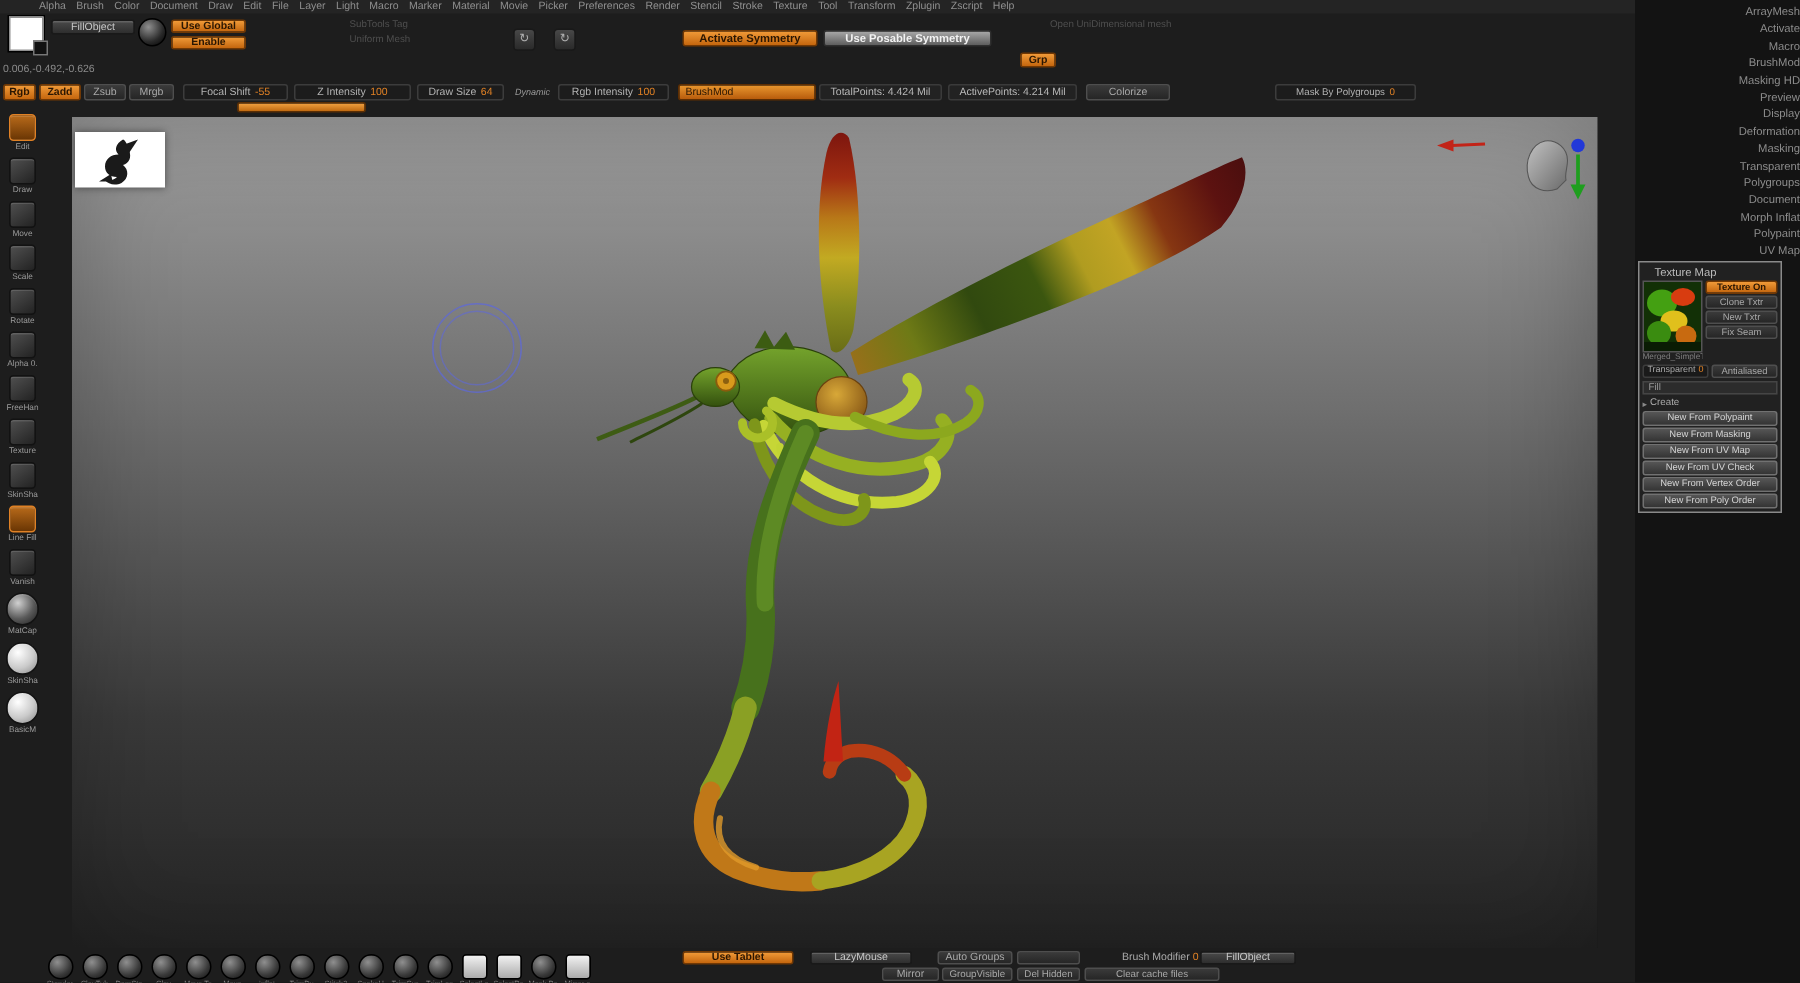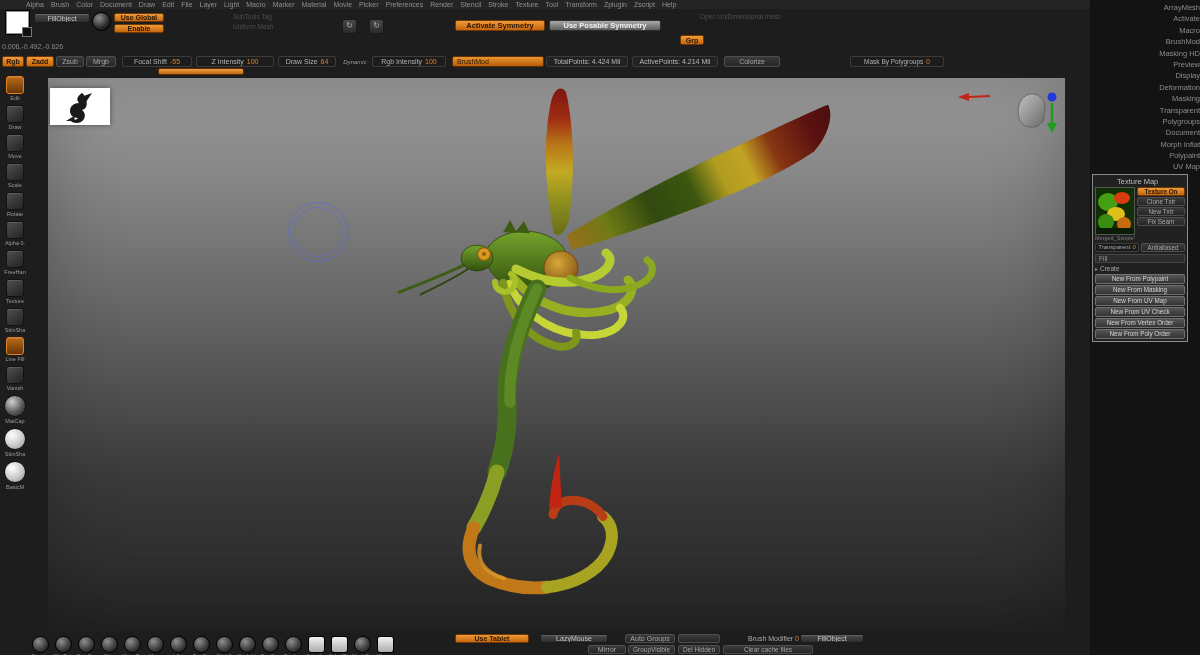--- a/index.html
+++ b/index.html
@@ -87,21 +87,21 @@
   #cursor{position:absolute;left:240px;top:124px;width:60px;height:60px;border-radius:50%;
           border:1.5px solid rgba(95,105,215,.75);box-sizing:border-box;}
   #cursor::after{content:"";position:absolute;inset:4px;border-radius:50%;border:1.5px solid rgba(95,105,215,.6);}
 
   
   #rightpanel{position:absolute;right:0;top:0;width:110px;height:655px;background:#131313;
               padding-top:2px;box-sizing:border-box;}
   .rp-item{height:11.4px;line-height:11.4px;padding-left:13px;font-size:7.5px;color:#8c8c8c;
            white-space:nowrap;cursor:pointer;text-align:right;}
   #texpanel{margin:1px 12px 2px 2px;border:1px solid #8a8a8a;background:#212121;padding:2px;box-sizing:border-box;}
-  .tp-title{font-size:7.5px;color:#bcbcbc;height:10px;line-height:10px;padding-left:8px;cursor:pointer;margin-left:14px;}
+  .tp-title{font-size:7.5px;color:#bcbcbc;height:10px;line-height:10px;padding-left:8px;cursor:pointer;}
   .tp-body{display:flex;gap:2px;}
   .tp-thumb{width:38px;height:46px;border:1px solid #555;flex:none;cursor:pointer;}
   .tp-thumb svg{display:block;}
   .tp-btns{display:flex;flex-direction:column;gap:1px;flex:1;}
   .btn.tiny{height:9px;font-size:6.3px;}
   .tp-thumblabel{font-size:5.5px;color:#7e7e7e;width:40px;overflow:hidden;white-space:nowrap;}
   .tp-row{display:flex;gap:2px;margin-top:2px;}
   .minislider{flex:1;height:9px;background:#1a1a1a;border:1px solid #3c3c3c;display:flex;align-items:center;
               justify-content:center;gap:2px;font-size:6px;color:#a8a8a8;box-sizing:border-box;border-radius:2px;}
   .tp-fill{margin-top:2px;height:9px;background:#2c2c2c;border:1px solid #454545;color:#999;font-size:6.5px;

